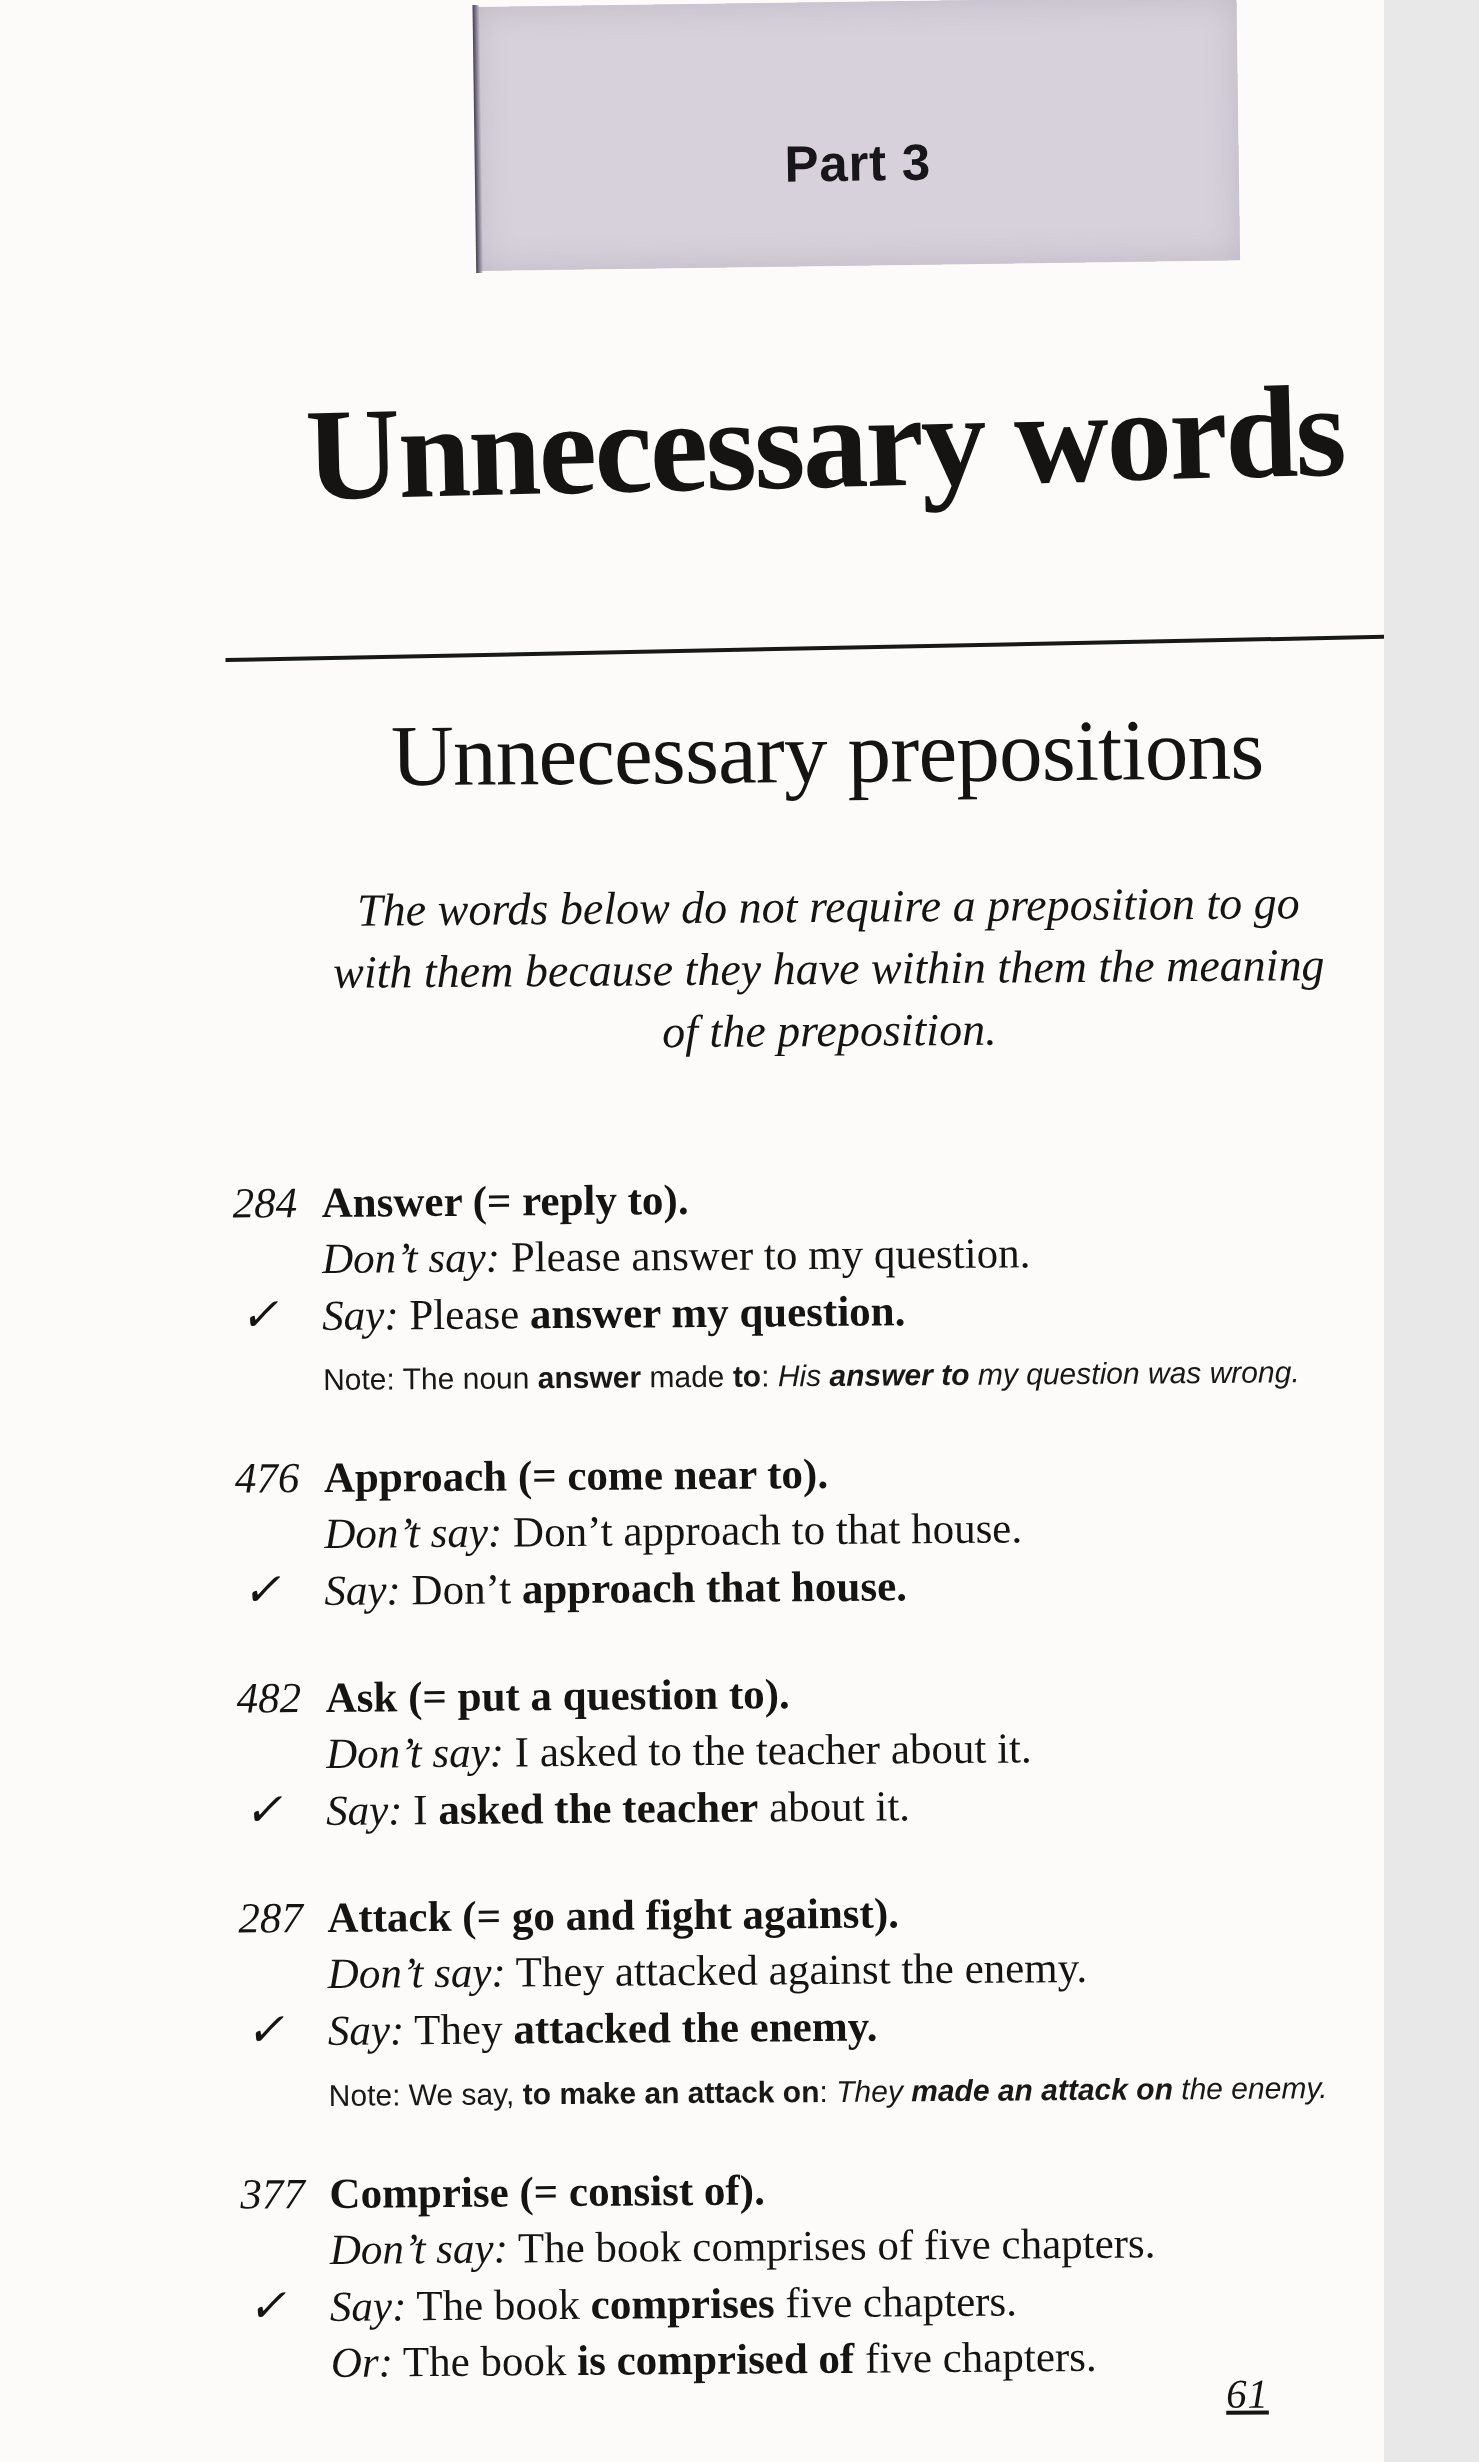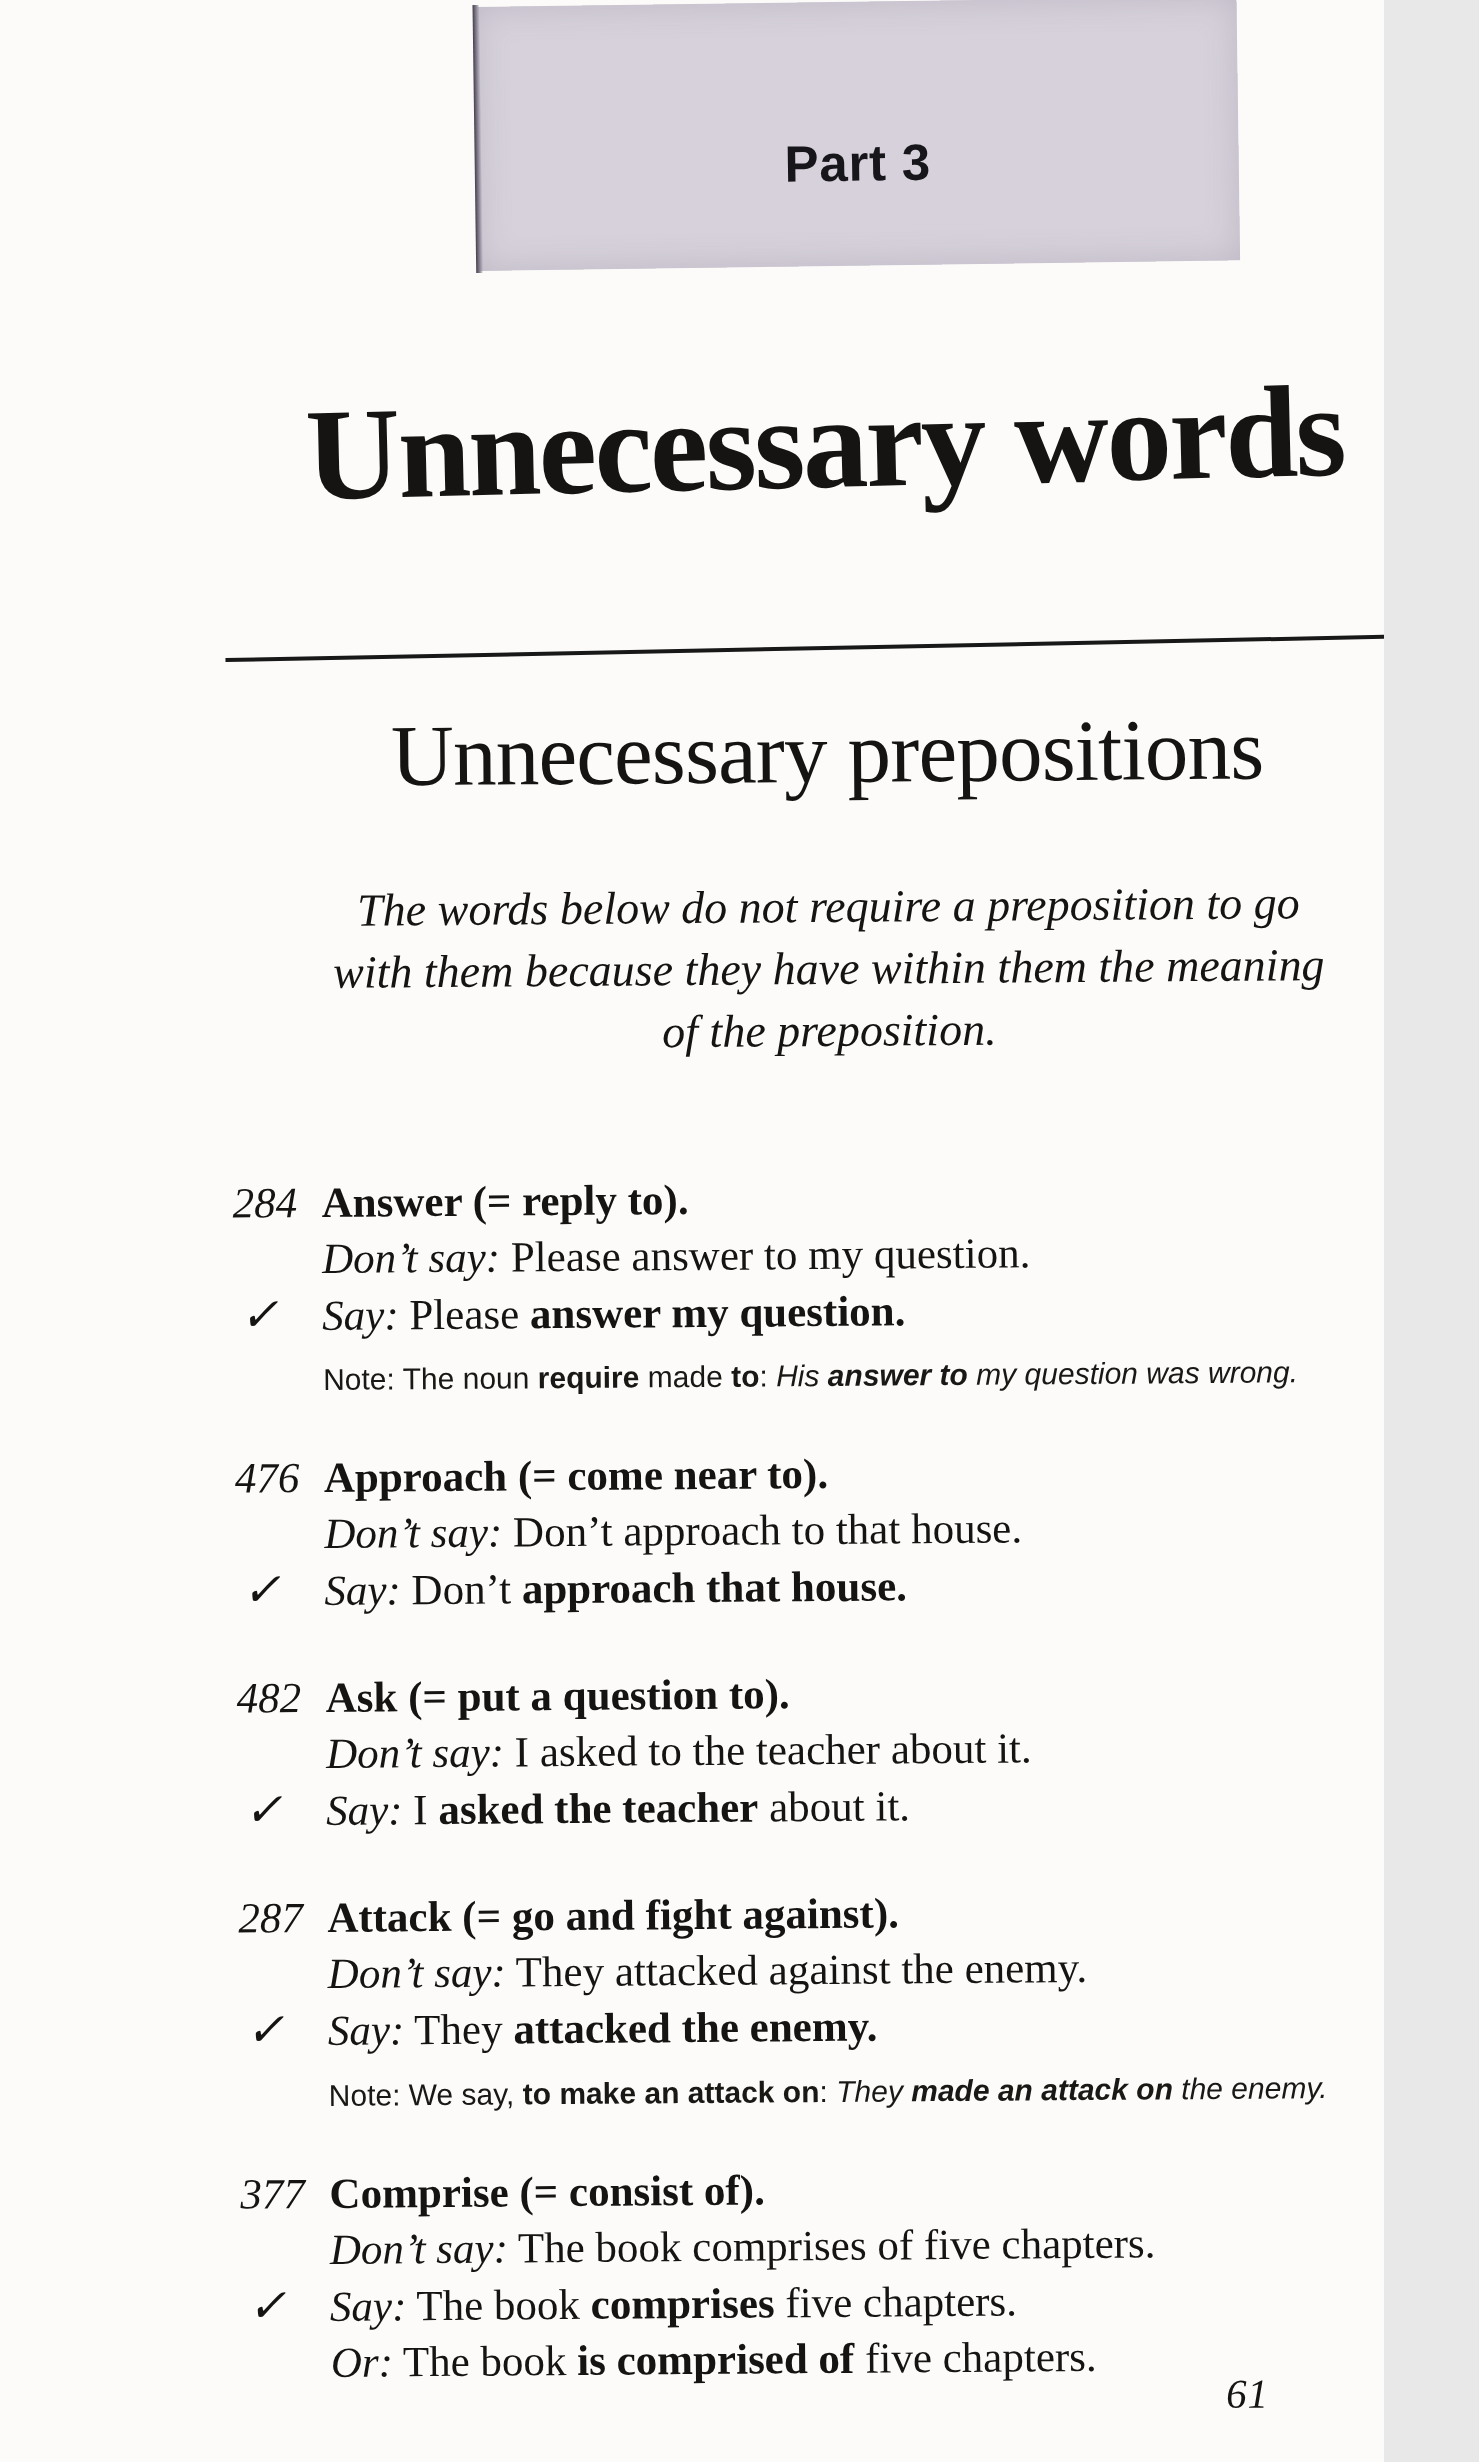--- a/index.html
+++ b/index.html
@@ -66,21 +66,21 @@
     font-family:"Liberation Sans", "DejaVu Sans", sans-serif;
     font-size:30px; line-height:39px; margin-top:16.4px;
     letter-spacing:0px; color:#1a1815;
   }
   .seg.b  { font-weight:bold; }
   .seg.i  { font-style:italic; }
   .seg.bi { font-weight:bold; font-style:italic; }
 
   .page-number {
     position:absolute; left:1215px; top:2374px;
-    font-size:41px; font-style:italic; letter-spacing:0.8px;
+    font-size:41px; font-style:italic; letter-spacing:0.8px;text-decoration:underline;
   }
 </style>
 </head>
 <body>
 
 <div class="page">
   <div class="tilt">
 
     <header class="part-banner">
       <span class="part-label">Part 3</span>
@@ -108,21 +108,21 @@
         <div class="row">
           <span class="gutter"></span>
           <span class="content"><span class="seg i">Don’t say:</span><span class="seg "> Please answer to my question.</span></span>
         </div>
         <div class="row">
           <span class="gutter check">✓</span>
           <span class="content"><span class="seg i">Say:</span><span class="seg "> Please </span><span class="seg b">answer my question.</span></span>
         </div>
         <div class="row">
           <span class="gutter"></span>
-          <span class="content note"><span class="seg ">Note: The noun </span><span class="seg b">require</span><span class="seg "> made </span><span class="seg b">to</span><span class="seg ">: </span><span class="seg i">His </span><span class="seg bi">answer to</span><span class="seg i"> my question was wrong.</span></span>
+          <span class="content note"><span class="seg ">Note: The noun </span><span class="seg b">answer</span><span class="seg "> made </span><span class="seg b">to</span><span class="seg ">: </span><span class="seg i">His </span><span class="seg bi">answer to</span><span class="seg i"> my question was wrong.</span></span>
         </div>
       </section>
 
       <section class="entry">
         <div class="row">
           <span class="gutter num">476</span>
           <span class="content heading"><span class="seg b">Approach (= come near to).</span></span>
         </div>
         <div class="row">
           <span class="gutter"></span>

